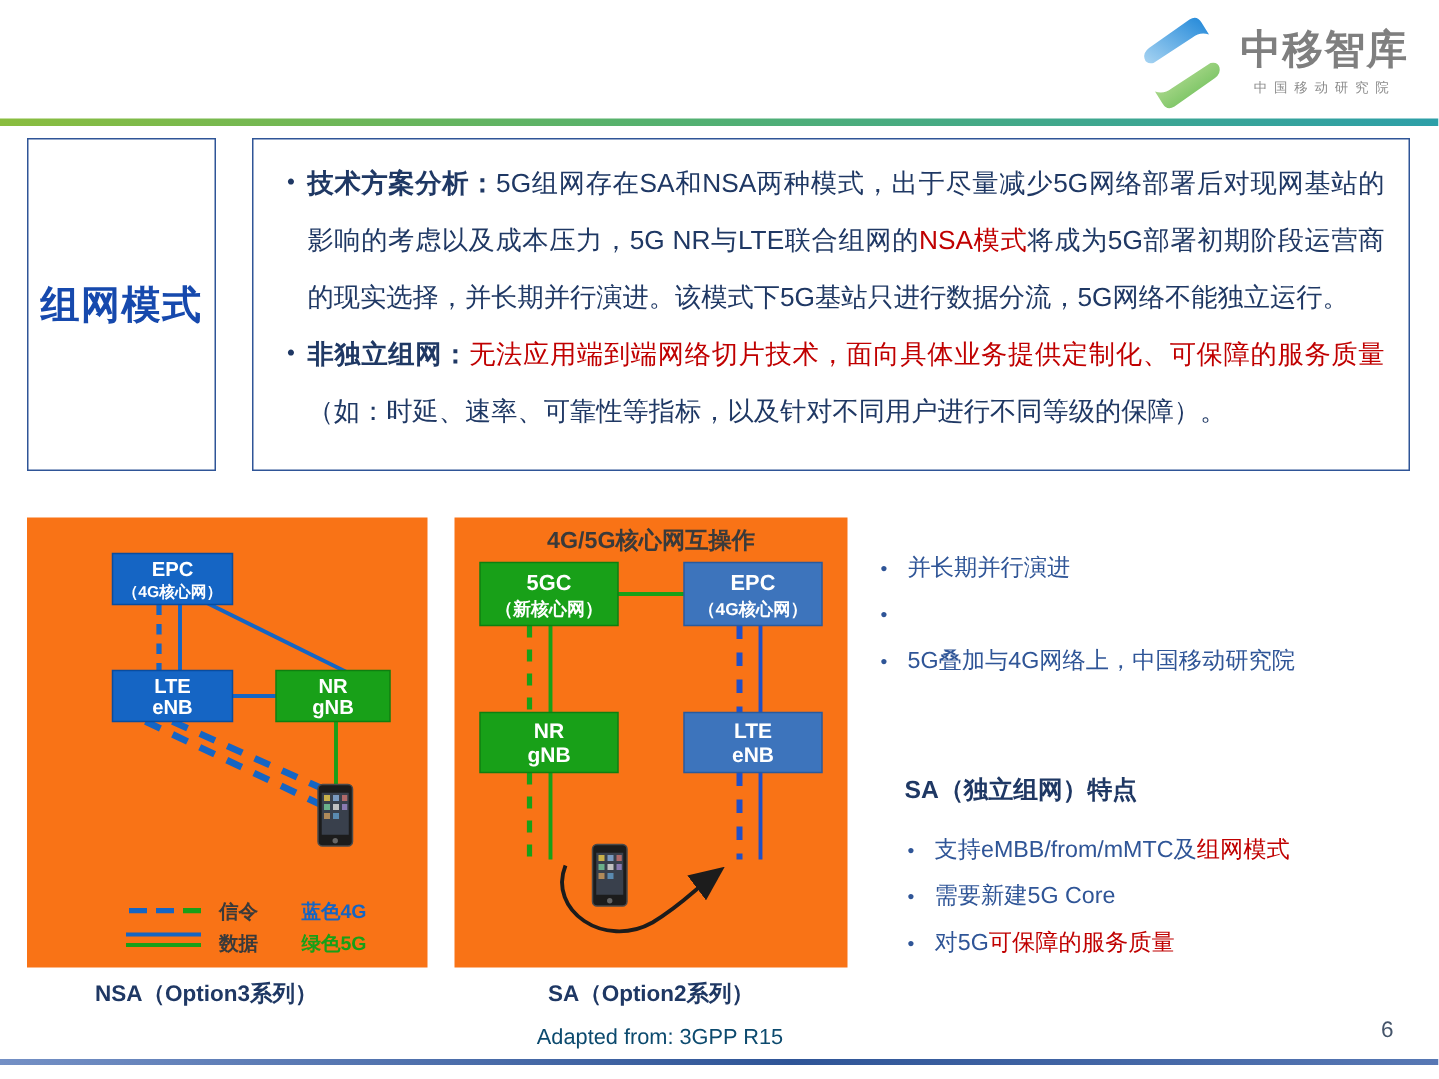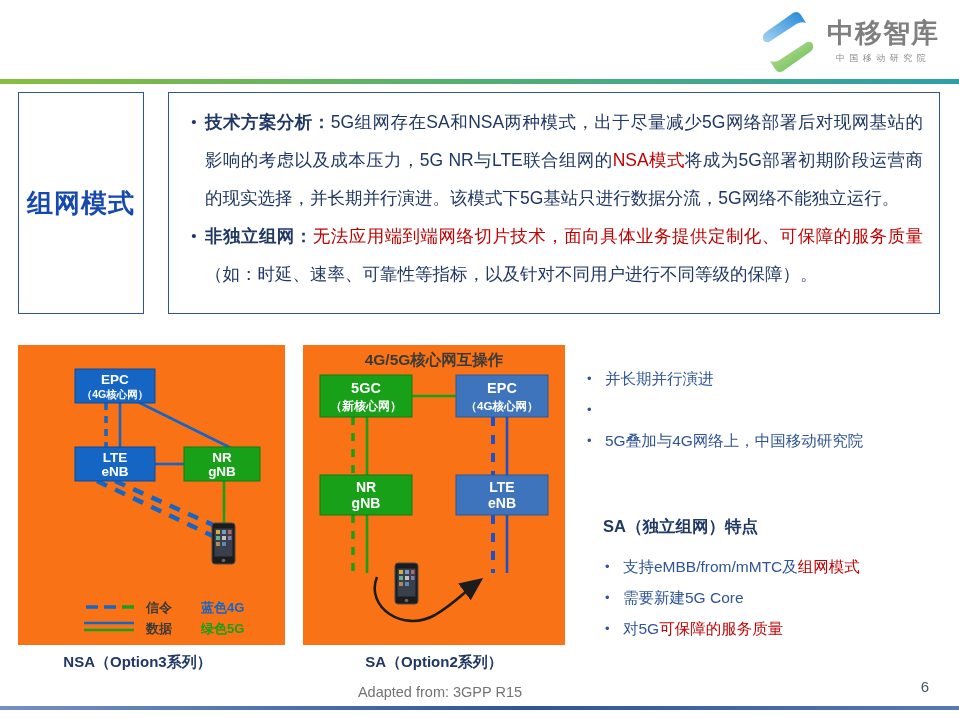--- a/index.html
+++ b/index.html
@@ -43,21 +43,21 @@
   .features { left:585px; width:372px; color:#2f5597; }
   .feat-title { font-size:16.5px; font-weight:bold; color:#1f3864; }
   .feat-list { margin-top:13px; }
   .feat-item { display:flex; font-size:15.5px; line-height:31px; color:#2f5597; }
   .feat-item .dot { width:20px; flex:0 0 20px; font-size:13px; text-align:left; padding-left:2px; }
 
   .caption { top:653px; font-size:15px; font-weight:bold; color:#1f3864; text-align:center; }
   .caption-nsa { left:4px; width:267px; }
   .caption-sa { left:303px; width:262px; }
 
-  .source-note { top:684px; left:280px; width:320px; text-align:center; font-size:14.5px; color:#737373; }
+  .source-note { top:684px; left:280px; width:320px; text-align:center; font-size:14.5px; color:#0c4a6e; }
   .page-num { top:678px; right:30px; font-size:15px; color:#44546a; }
 
   .bottom-rule { top:706px; left:0; width:959px; height:4px;
     background:linear-gradient(90deg,#7490c5 0%,#2f5597 55%,#5878b4 100%); }
 </style>
 </head>
 <body>
 
 <div class="abs logo-wrap">
   <svg class="logo-mark" viewBox="0 0 66 66">

